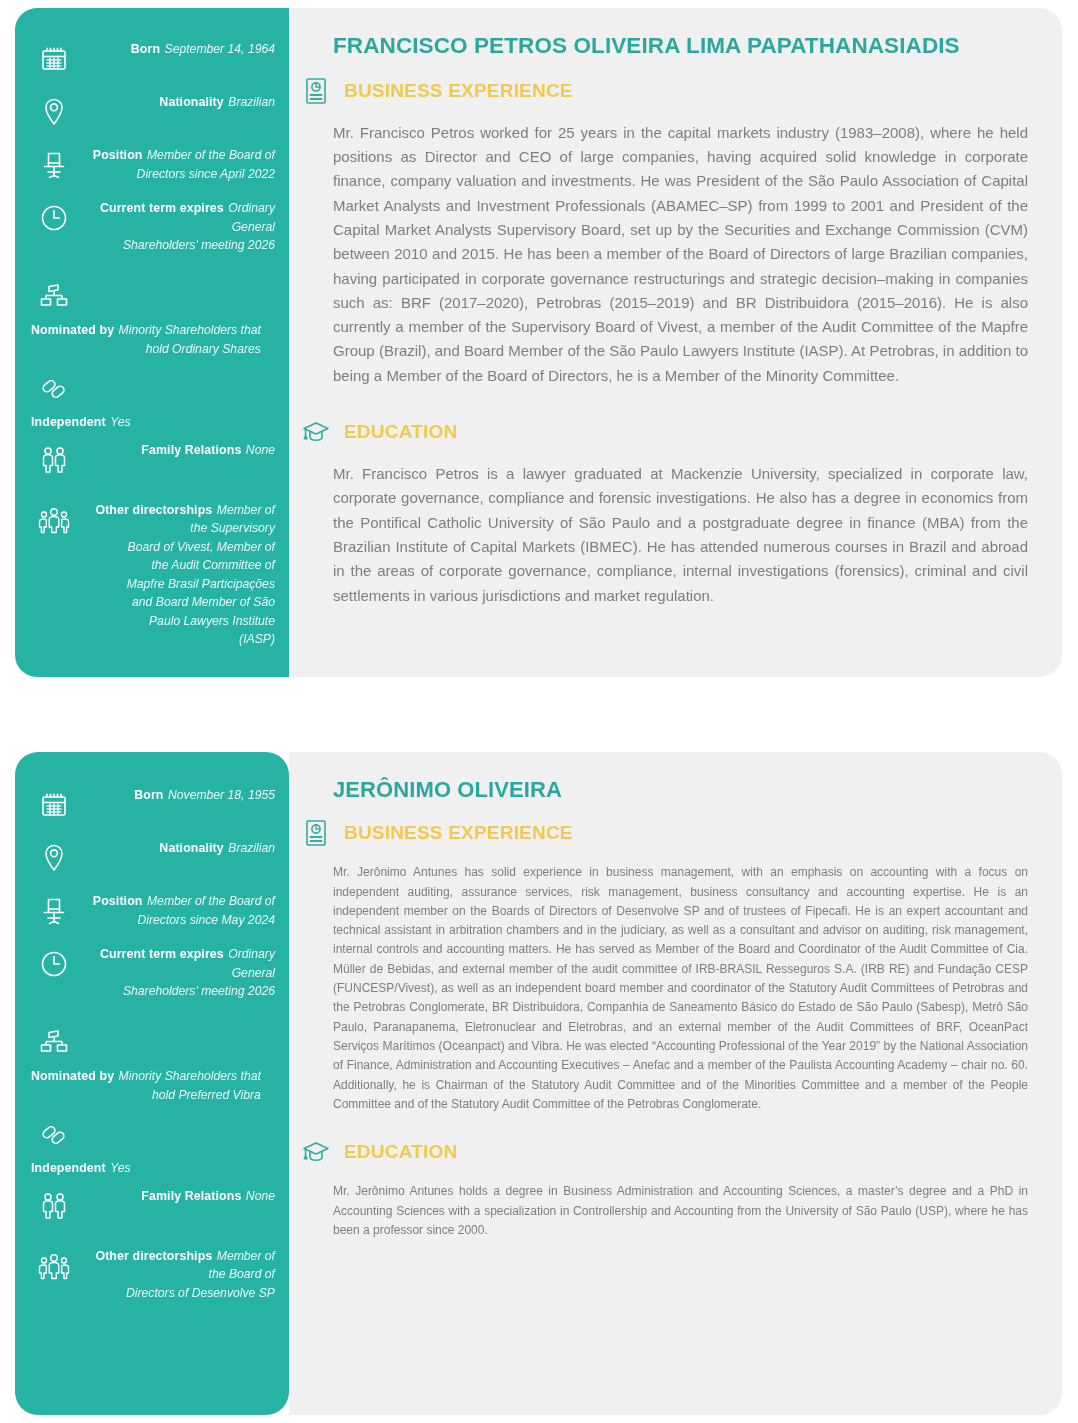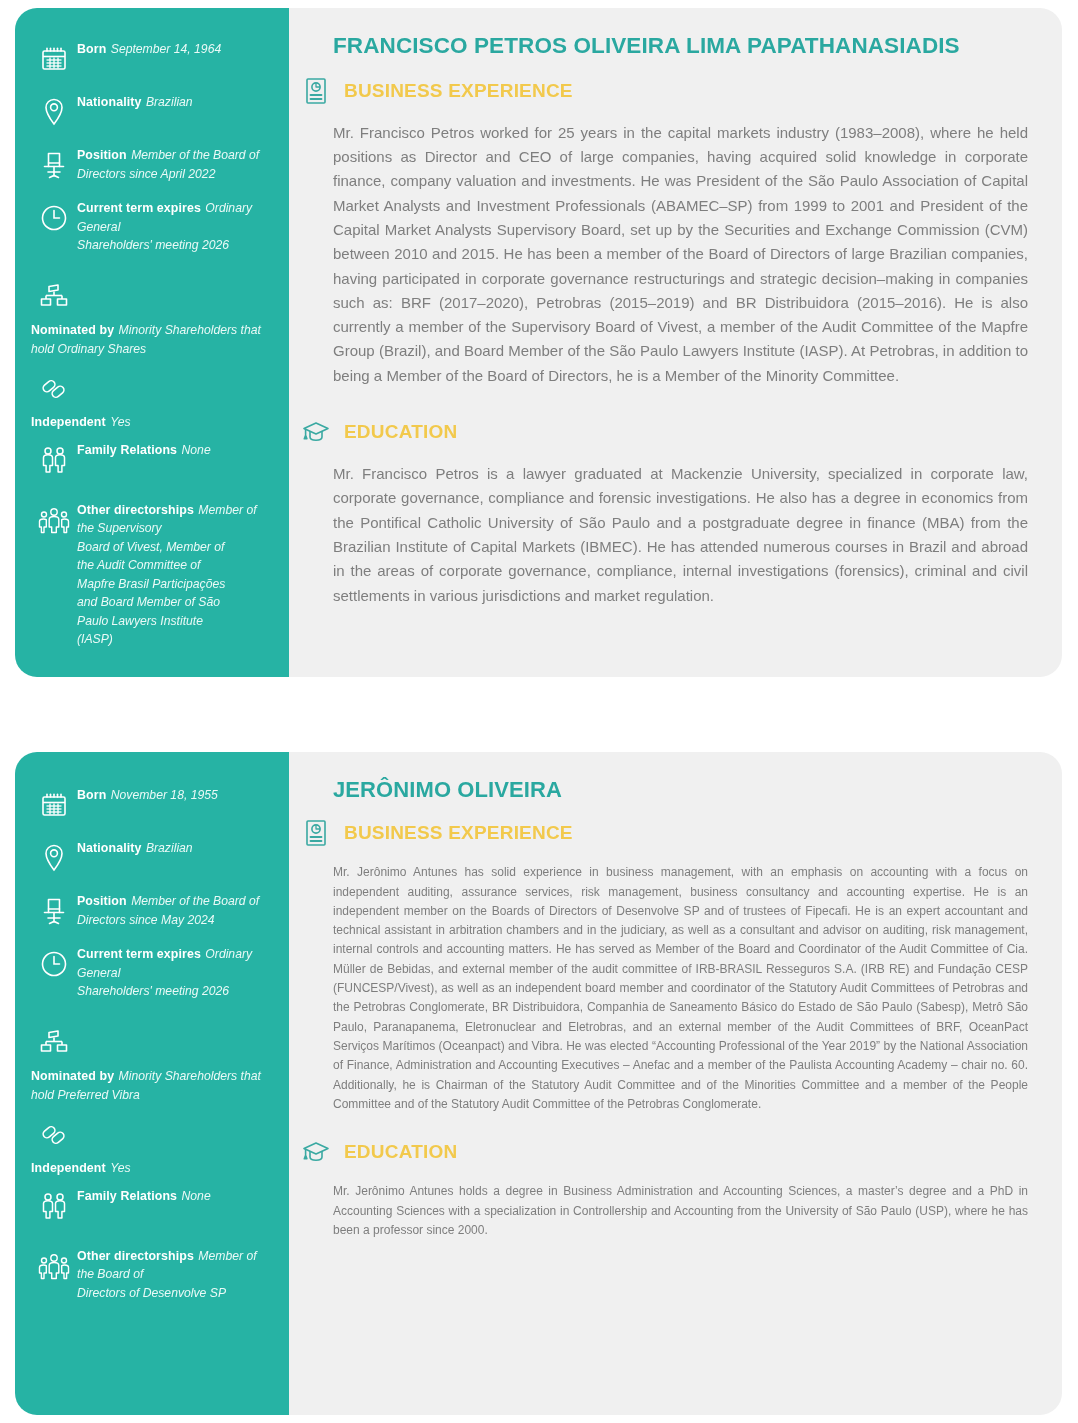--- a/index.html
+++ b/index.html
@@ -26,22 +26,23 @@
   #card-2 { top: 752px; height: 663px; }
 
   
   .sidebar {
     width: 274px;
     flex: 0 0 274px;
     background: #26b3a4;
     border-radius: 22px 0 0 22px;
     padding: 30px 14px 20px 16px;
     color: #ffffff;
-  }
-  #card-2 .sidebar { padding-top: 32px; }
+    text-align: right;
+  }
+  #card-2 .sidebar { padding-top: 32px; border-radius: 23px; }
 
   .fact {
     display: flex;
     align-items: flex-start;
     margin-bottom: 13px;
   }
   .fact-icon {
     flex: 0 0 46px;
     width: 46px;
     height: 40px;

